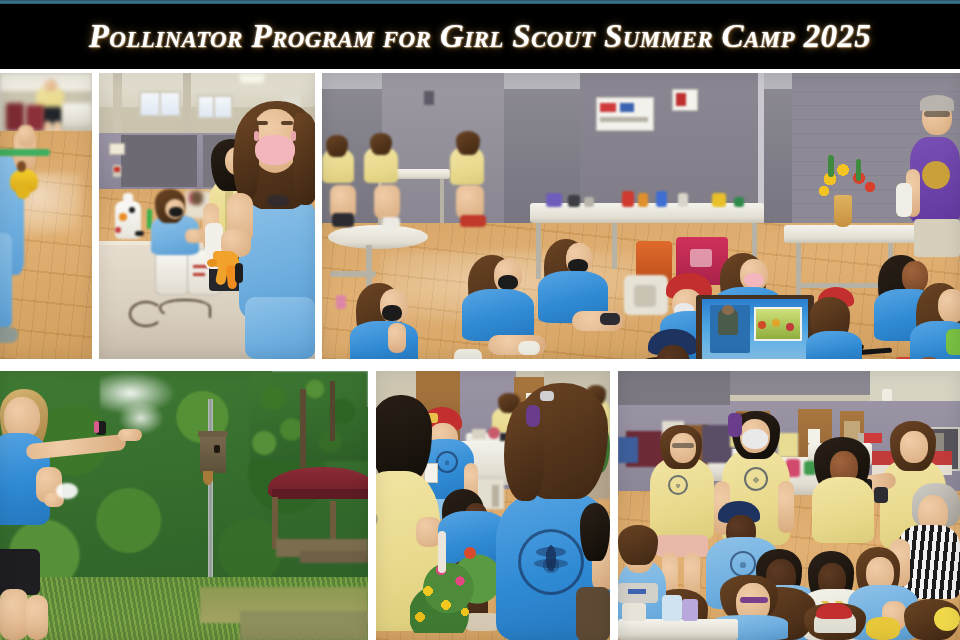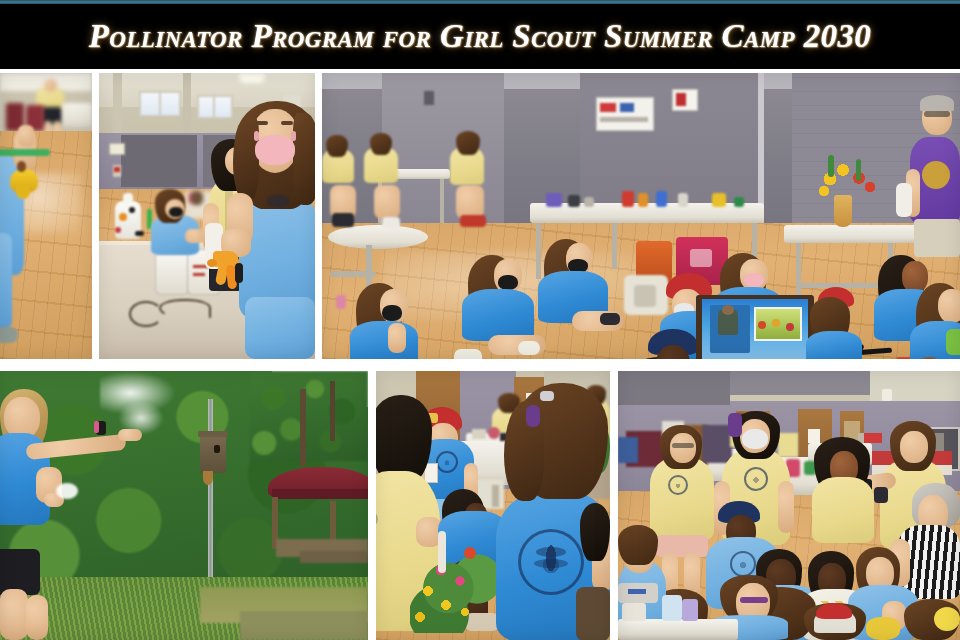--- a/index.html
+++ b/index.html
@@ -161,21 +161,21 @@
   }
 </style>
 </head>
 <body>
 
 <div id="poster">
 
   <div class="top-rule"></div>
 
   <div class="banner">
-    <div class="banner-title">Pollinator Program for Girl Scout Summer Camp 2030</div>
+    <div class="banner-title">Pollinator Program for Girl Scout Summer Camp 2025</div>
   </div>
 
   <div class="grid">
 
     <div class="photo" style="left:0px; top:0px; width:92px; height:286px;">
       <div class="scene">
         <div class="lay wall-tan blur2" style="left:0;top:0;width:92px;height:60px;"></div>
         <div class="lay blur2" style="left:0;top:0;width:92px;height:18px;background:#efece2;"></div>
 
         <div class="lay yellowshirt blur2" style="left:36px;top:14px;width:28px;height:26px;"></div>

